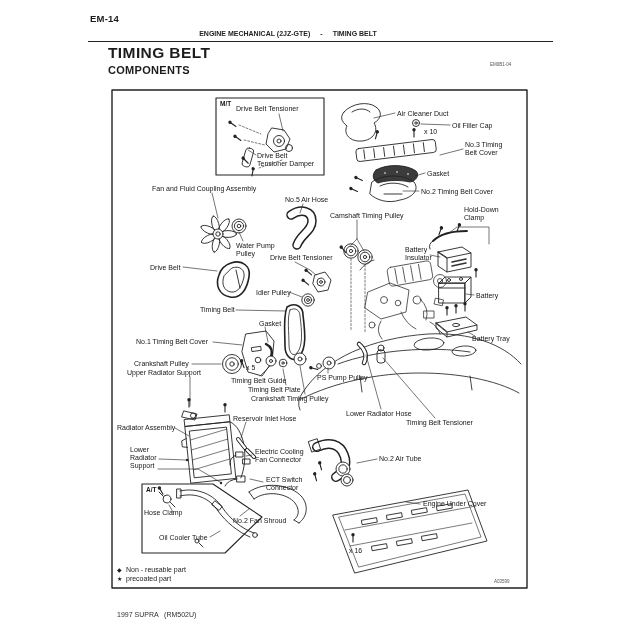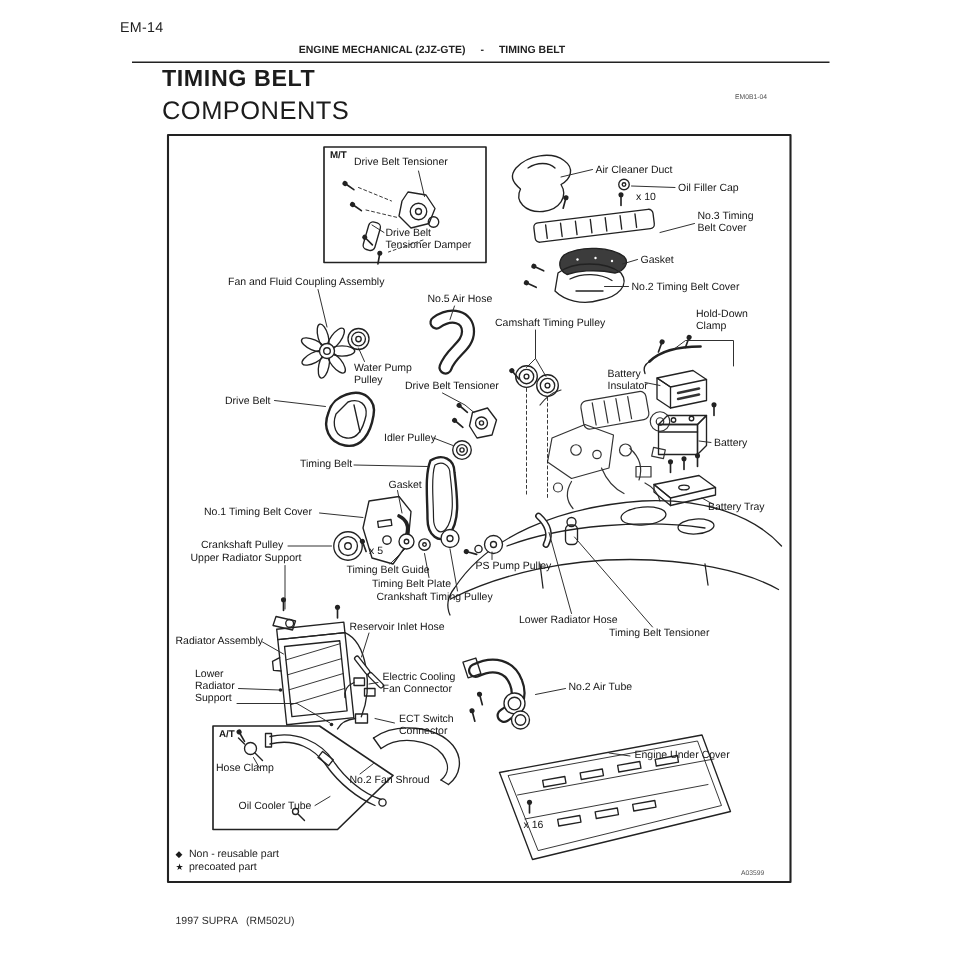--- a/index.html
+++ b/index.html
@@ -1,23 +1,23 @@
 <!DOCTYPE html>
 <html><head>
 <meta charset="utf-8">
 <style>
   html,body{margin:0;padding:0;}
   body{width:640px;height:640px;background:#ffffff;font-family:"Liberation Sans",sans-serif;color:#1c1c1c;position:relative;overflow:hidden;}
   .page{position:absolute;inset:0;}
-  .pgnum{position:absolute;left:80px;top:13px;font-size:9.5px;font-weight:normal;letter-spacing:.2px;}
+  .pgnum{position:absolute;left:90px;top:13px;font-size:9.5px;font-weight:bold;letter-spacing:.2px;}
   .running-header{position:absolute;left:88px;top:30px;width:400px;text-align:center;font-size:7px;font-weight:bold;color:#222;}
   .running-header .hsep{margin:0 10px;}
   .header-rule{position:absolute;left:88px;top:41px;width:465px;height:1.4px;background:#222;}
   .title{position:absolute;left:108px;top:44px;font-size:15.5px;font-weight:bold;letter-spacing:.4px;}
-  .subtitle{position:absolute;left:108px;top:64px;font-size:17px;font-weight:normal;letter-spacing:.3px;}
+  .subtitle{position:absolute;left:108px;top:64px;font-size:11px;font-weight:bold;letter-spacing:.3px;}
   .rev-code{position:absolute;left:490px;top:62px;font-size:4.5px;color:#555;}
   svg.diagram{position:absolute;left:0;top:0;z-index:1;}
   svg.diagram *{vector-effect:non-scaling-stroke;}
   .label-layer{position:absolute;inset:0;z-index:2;pointer-events:none;}
   .part-label{position:absolute;font-size:7px;line-height:8px;white-space:pre-line;color:#161616;}
   .part-label.tag{font-weight:bold;font-size:6.5px;}
   .legend{position:absolute;left:117px;top:566px;z-index:2;}
   .legend-row{font-size:7px;line-height:8.5px;color:#1a1a1a;}
   .legend-row .sym{display:inline-block;width:9px;font-size:6px;}
   .fig-code{position:absolute;left:494px;top:579px;font-size:4.5px;color:#555;z-index:2;}

